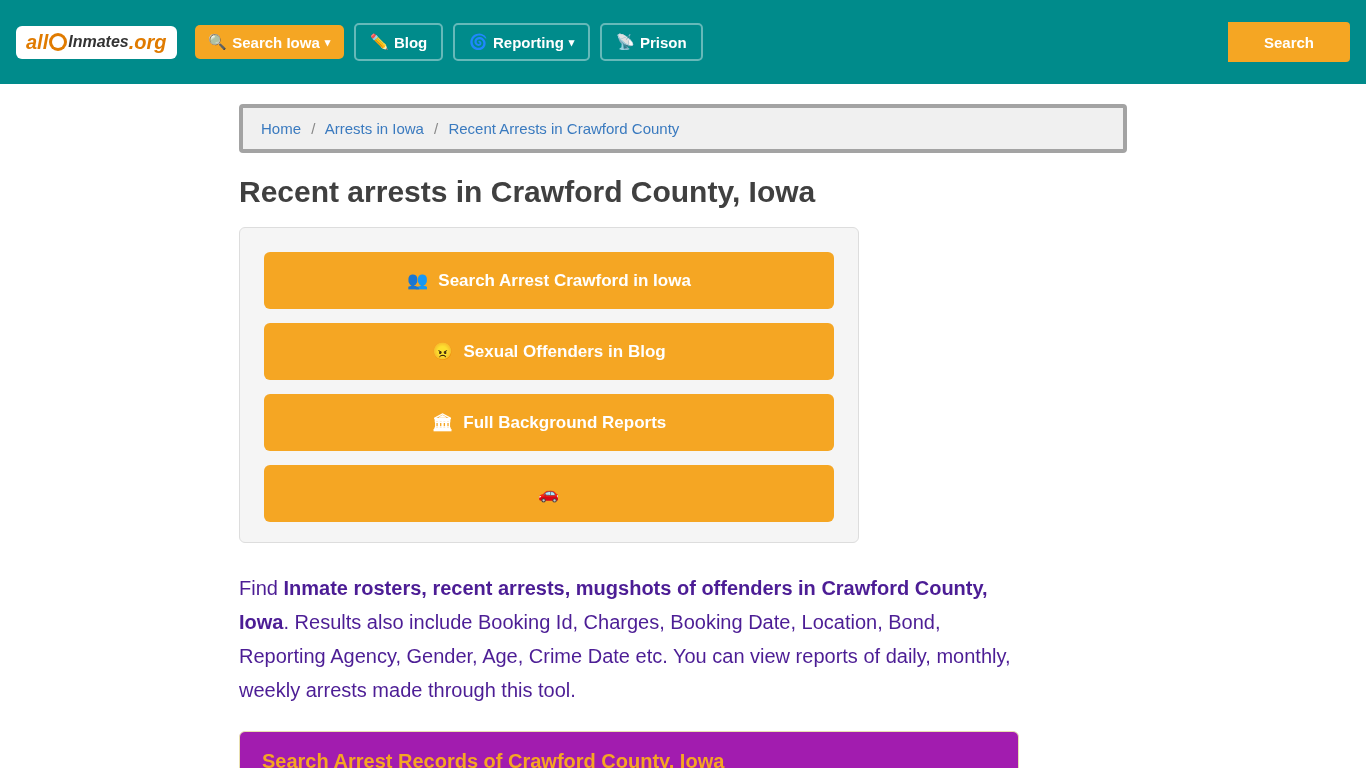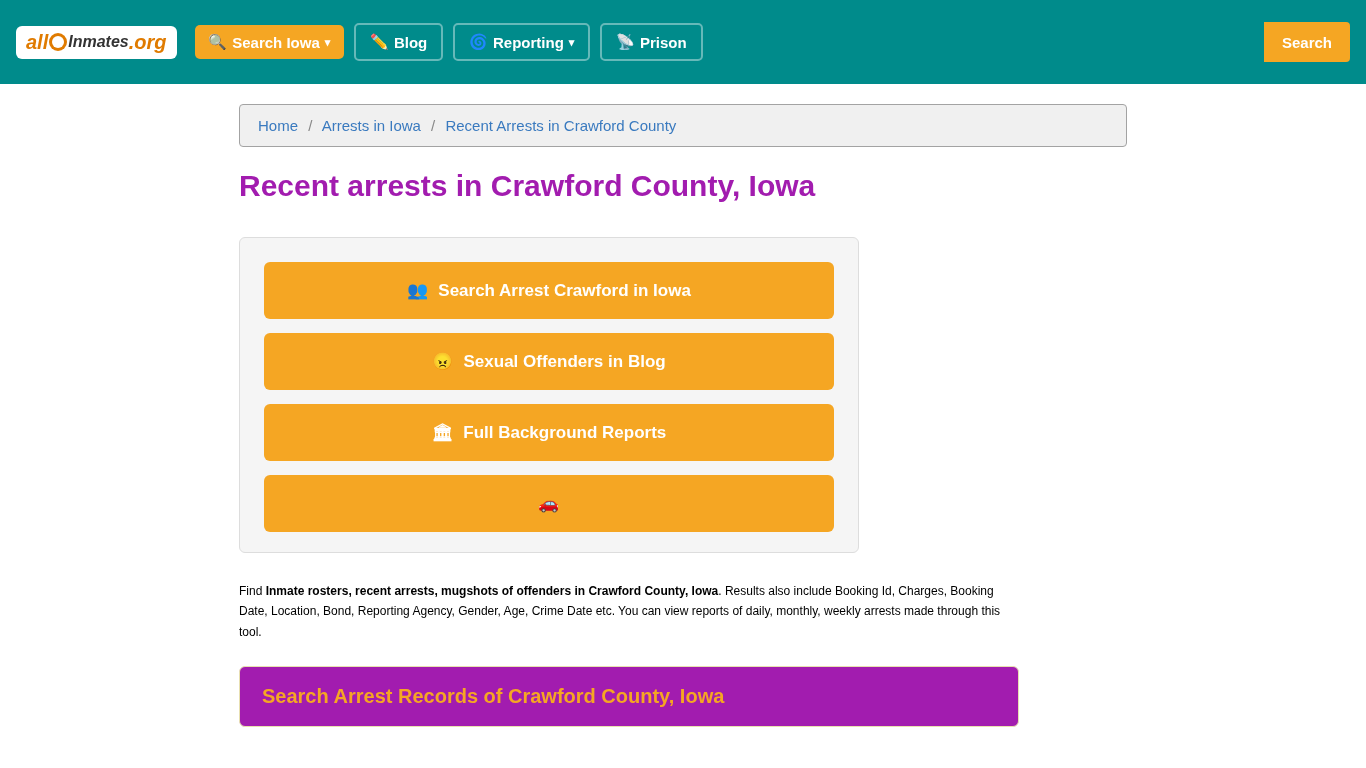--- a/index.html
+++ b/index.html
@@ -37,35 +37,35 @@
   </button>
 
   <button style="background:transparent; border:2px solid rgba(255,255,255,0.4); color:#fff; border-radius:5px; padding:8px 14px; font-size:15px; font-weight:bold; cursor:pointer; display:flex; align-items:center; gap:5px;">
     <span>📡</span>
     <span>Prison</span>
   </button>
 
   <div style="flex:1;"></div>
 
   <div style="display:flex;">
-    <button style="background:#f5a623; color:#fff; border:none; padding:0 18px; font-size:15px; font-weight:bold; cursor:pointer; height:40px; border-radius:0 4px 4px 0;">Search</button>
+    <button style="background:#f5a623; color:#fff; border:none; padding:0 36px; font-size:15px; font-weight:bold; cursor:pointer; height:40px; border-radius:0 4px 4px 0;">Search</button>
   </div>
 </nav>
 
 <div style="max-width:920px; margin:0 auto; padding:20px 16px;">
 
-  <div style="background:#f0f0f0; border:1px solid #a3a3a3; border-radius:4px; padding:12px 18px; margin-bottom:22px; font-size:15px;">
+  <div style="background:#f0f0f0; border:4px solid #a3a3a3; border-radius:4px; padding:12px 18px; margin-bottom:22px; font-size:15px;">
     <a href="#" style="color:#3a7abf; text-decoration:none;">Home</a>
     <span style="color:#888; margin:0 6px;">/</span>
     <a href="#" style="color:#3a7abf; text-decoration:none;">Arrests in Iowa</a>
     <span style="color:#888; margin:0 6px;">/</span>
     <span style="color:#3a7abf;">Recent Arrests in Crawford County</span>
   </div>
 
-  <h1 style="font-size:30px; font-weight:700; color:#a21caf; margin-bottom:34px;">Recent arrests in Crawford County, Iowa</h1>
+  <h1 style="font-size:30px; font-weight:700; color:#404040; margin-bottom:18px;">Recent arrests in Crawford County, Iowa</h1>
 
   <div style="background:#f5f5f5; border:1px solid #ddd; border-radius:6px; padding:24px 24px 20px 24px; margin-bottom:28px; display:flex; flex-direction:column; gap:14px; max-width:620px;">
 
     <button style="background:#f5a623; color:#fff; border:none; border-radius:6px; padding:18px 24px; font-size:17px; font-weight:bold; cursor:pointer; display:flex; align-items:center; justify-content:center; gap:10px; width:100%;">
       <span>👥</span>
       <span>Search Arrest Crawford in Iowa</span>
     </button>
 
     <button style="background:#f5a623; color:#fff; border:none; border-radius:6px; padding:18px 24px; font-size:17px; font-weight:bold; cursor:pointer; display:flex; align-items:center; justify-content:center; gap:10px; width:100%;">
       <span>😠</span>
@@ -76,21 +76,21 @@
       <span>🏛</span>
       <span>Full Background Reports</span>
     </button>
 
     <button style="background:#f5a623; color:#fff; border:none; border-radius:6px; padding:18px 24px; font-size:17px; font-weight:bold; cursor:pointer; display:flex; align-items:center; justify-content:center; gap:10px; width:100%;">
       <span>🚗</span>
     </button>
 
   </div>
 
-  <p style="font-size:12px; line-height:1.7; color:#000000; margin-bottom:24px; max-width:780px;">
+  <p style="font-size:20px; line-height:1.7; color:#4c1d95; margin-bottom:24px; max-width:780px;">
     <span>Find </span><strong>Inmate rosters, recent arrests, mugshots of offenders in Crawford County, Iowa</strong><span>. Results also include Booking Id, Charges, Booking Date, Location, Bond, Reporting Agency, Gender, Age, Crime Date etc. You can view reports of daily, monthly, weekly arrests made through this tool.</span>
   </p>
 
   <div style="background:#a21caf; border:1px solid #e8e0b0; border-radius:6px; padding:18px 22px; max-width:780px;">
     <h2 style="font-size:20px; font-weight:700; color:#f5a623;">Search Arrest Records of Crawford County, Iowa</h2>
   </div>
 
 </div>
 
 </body></html>

